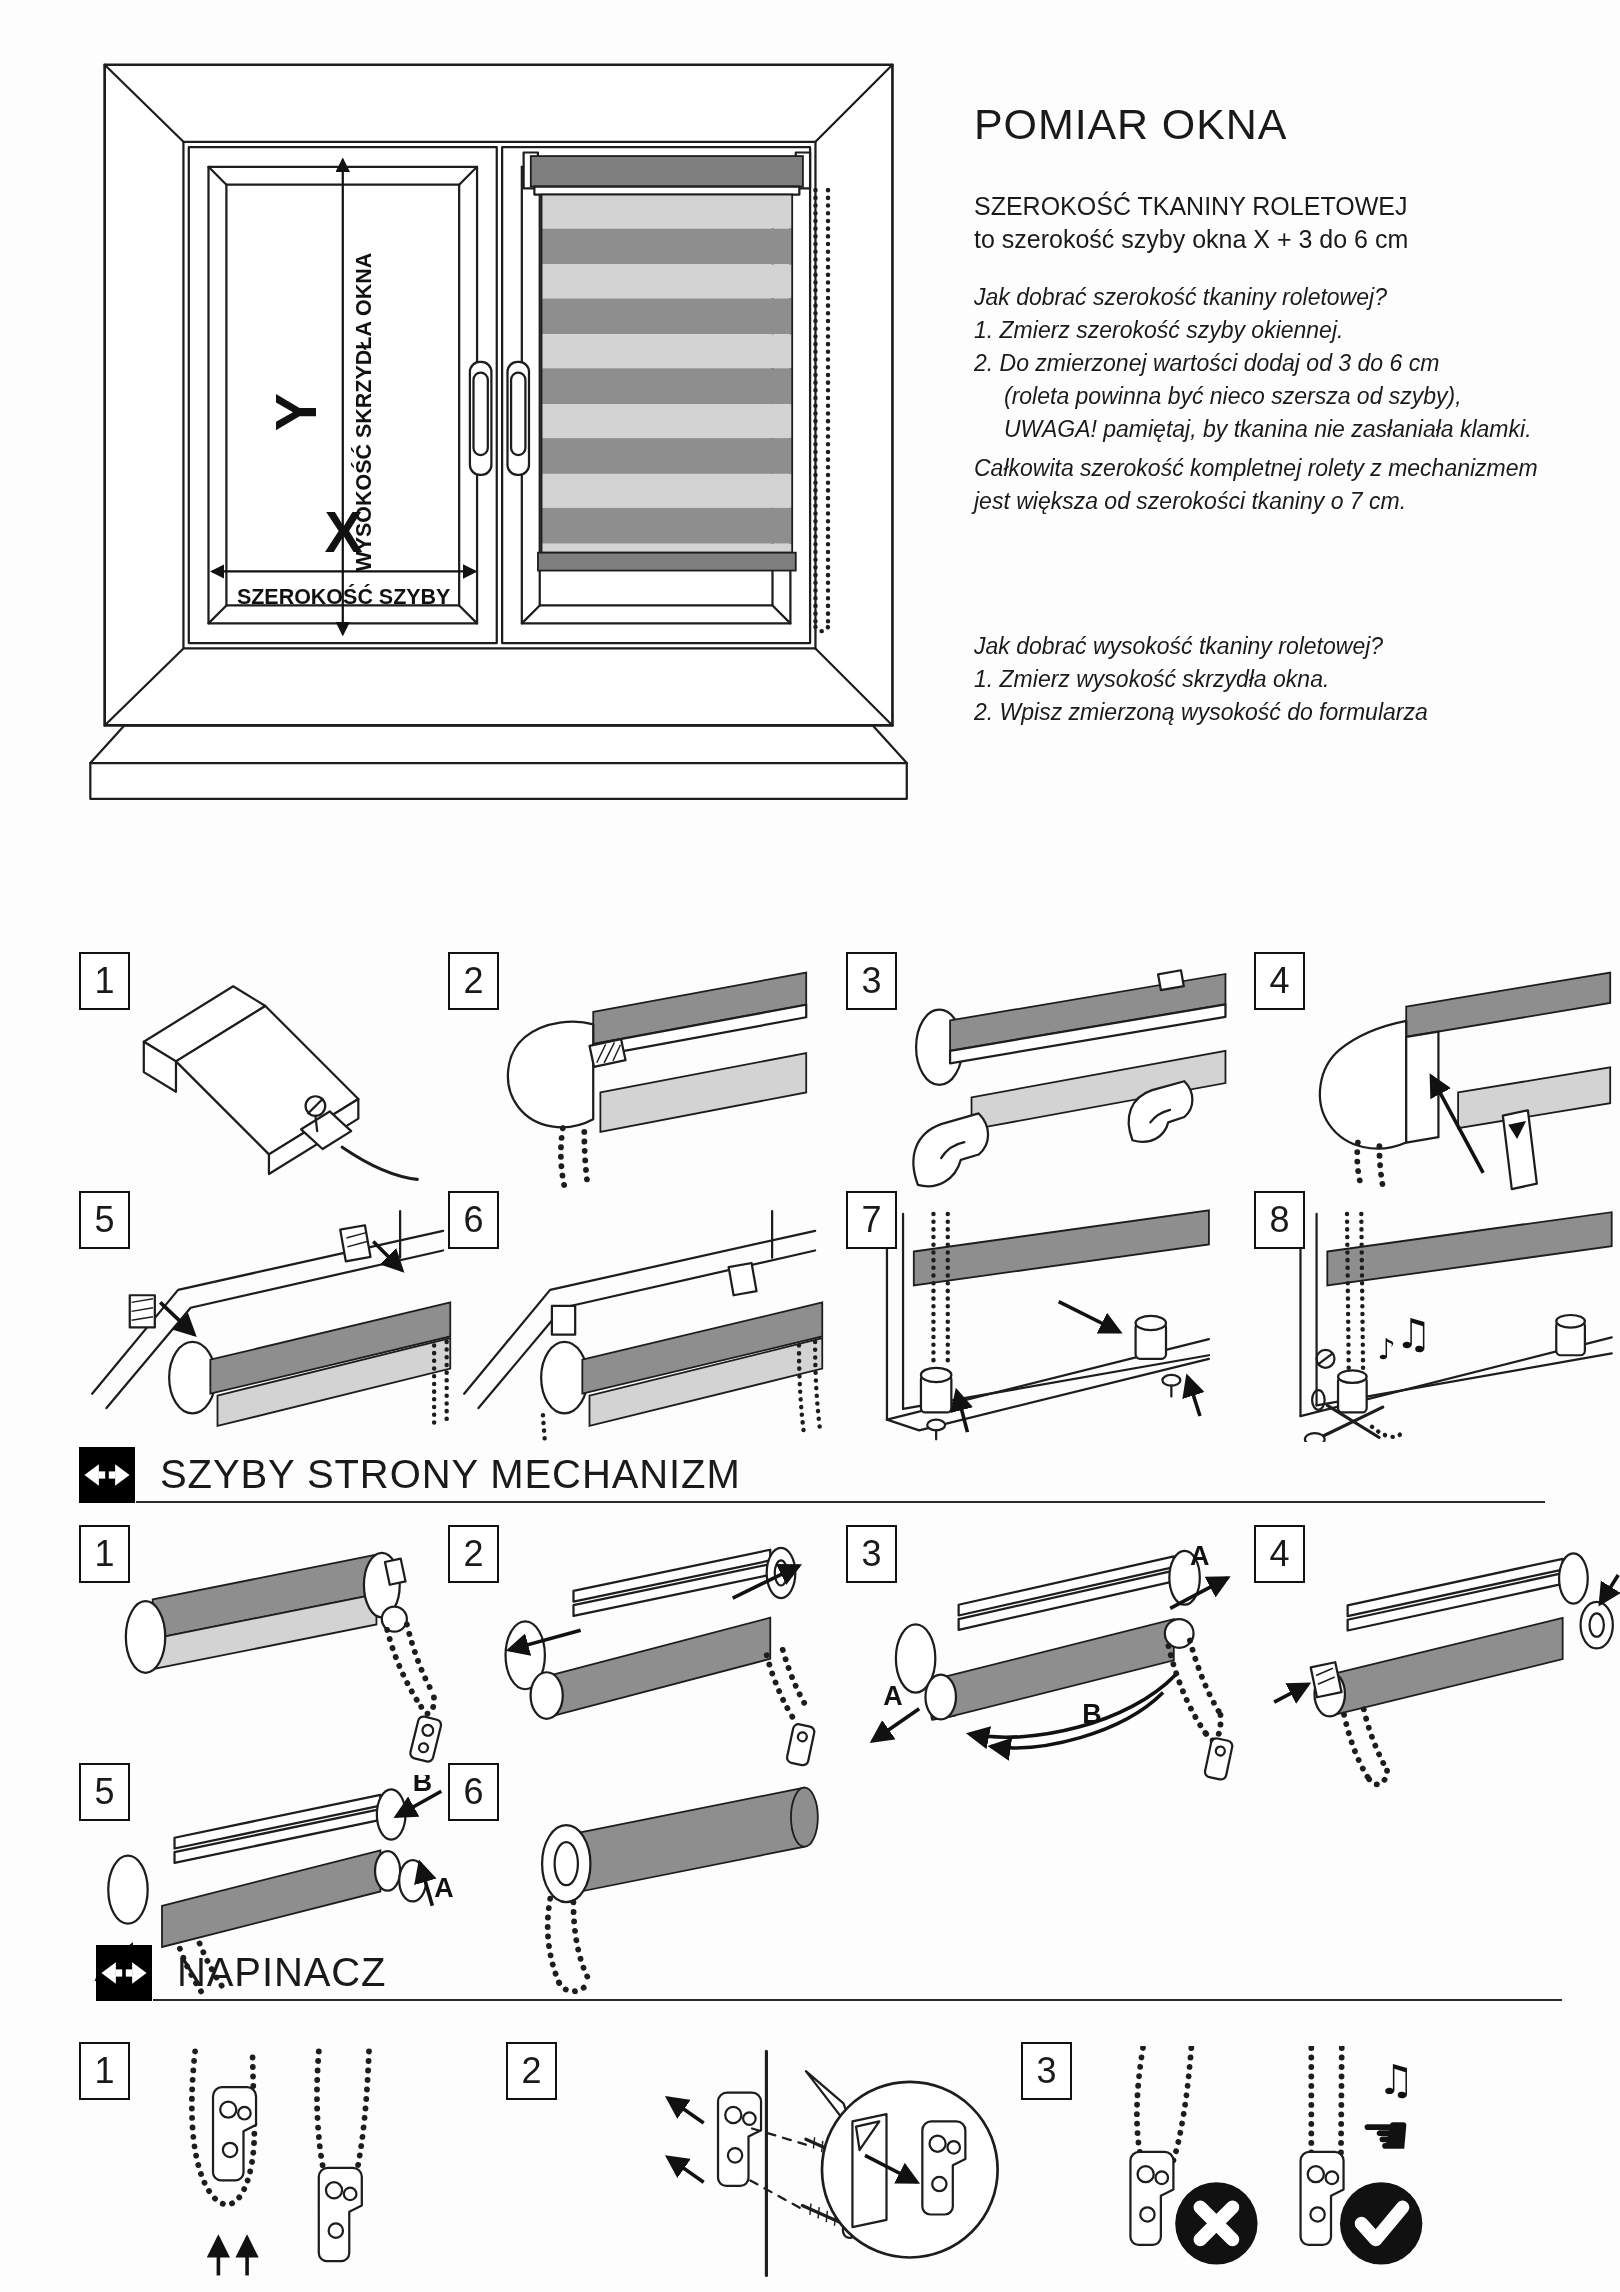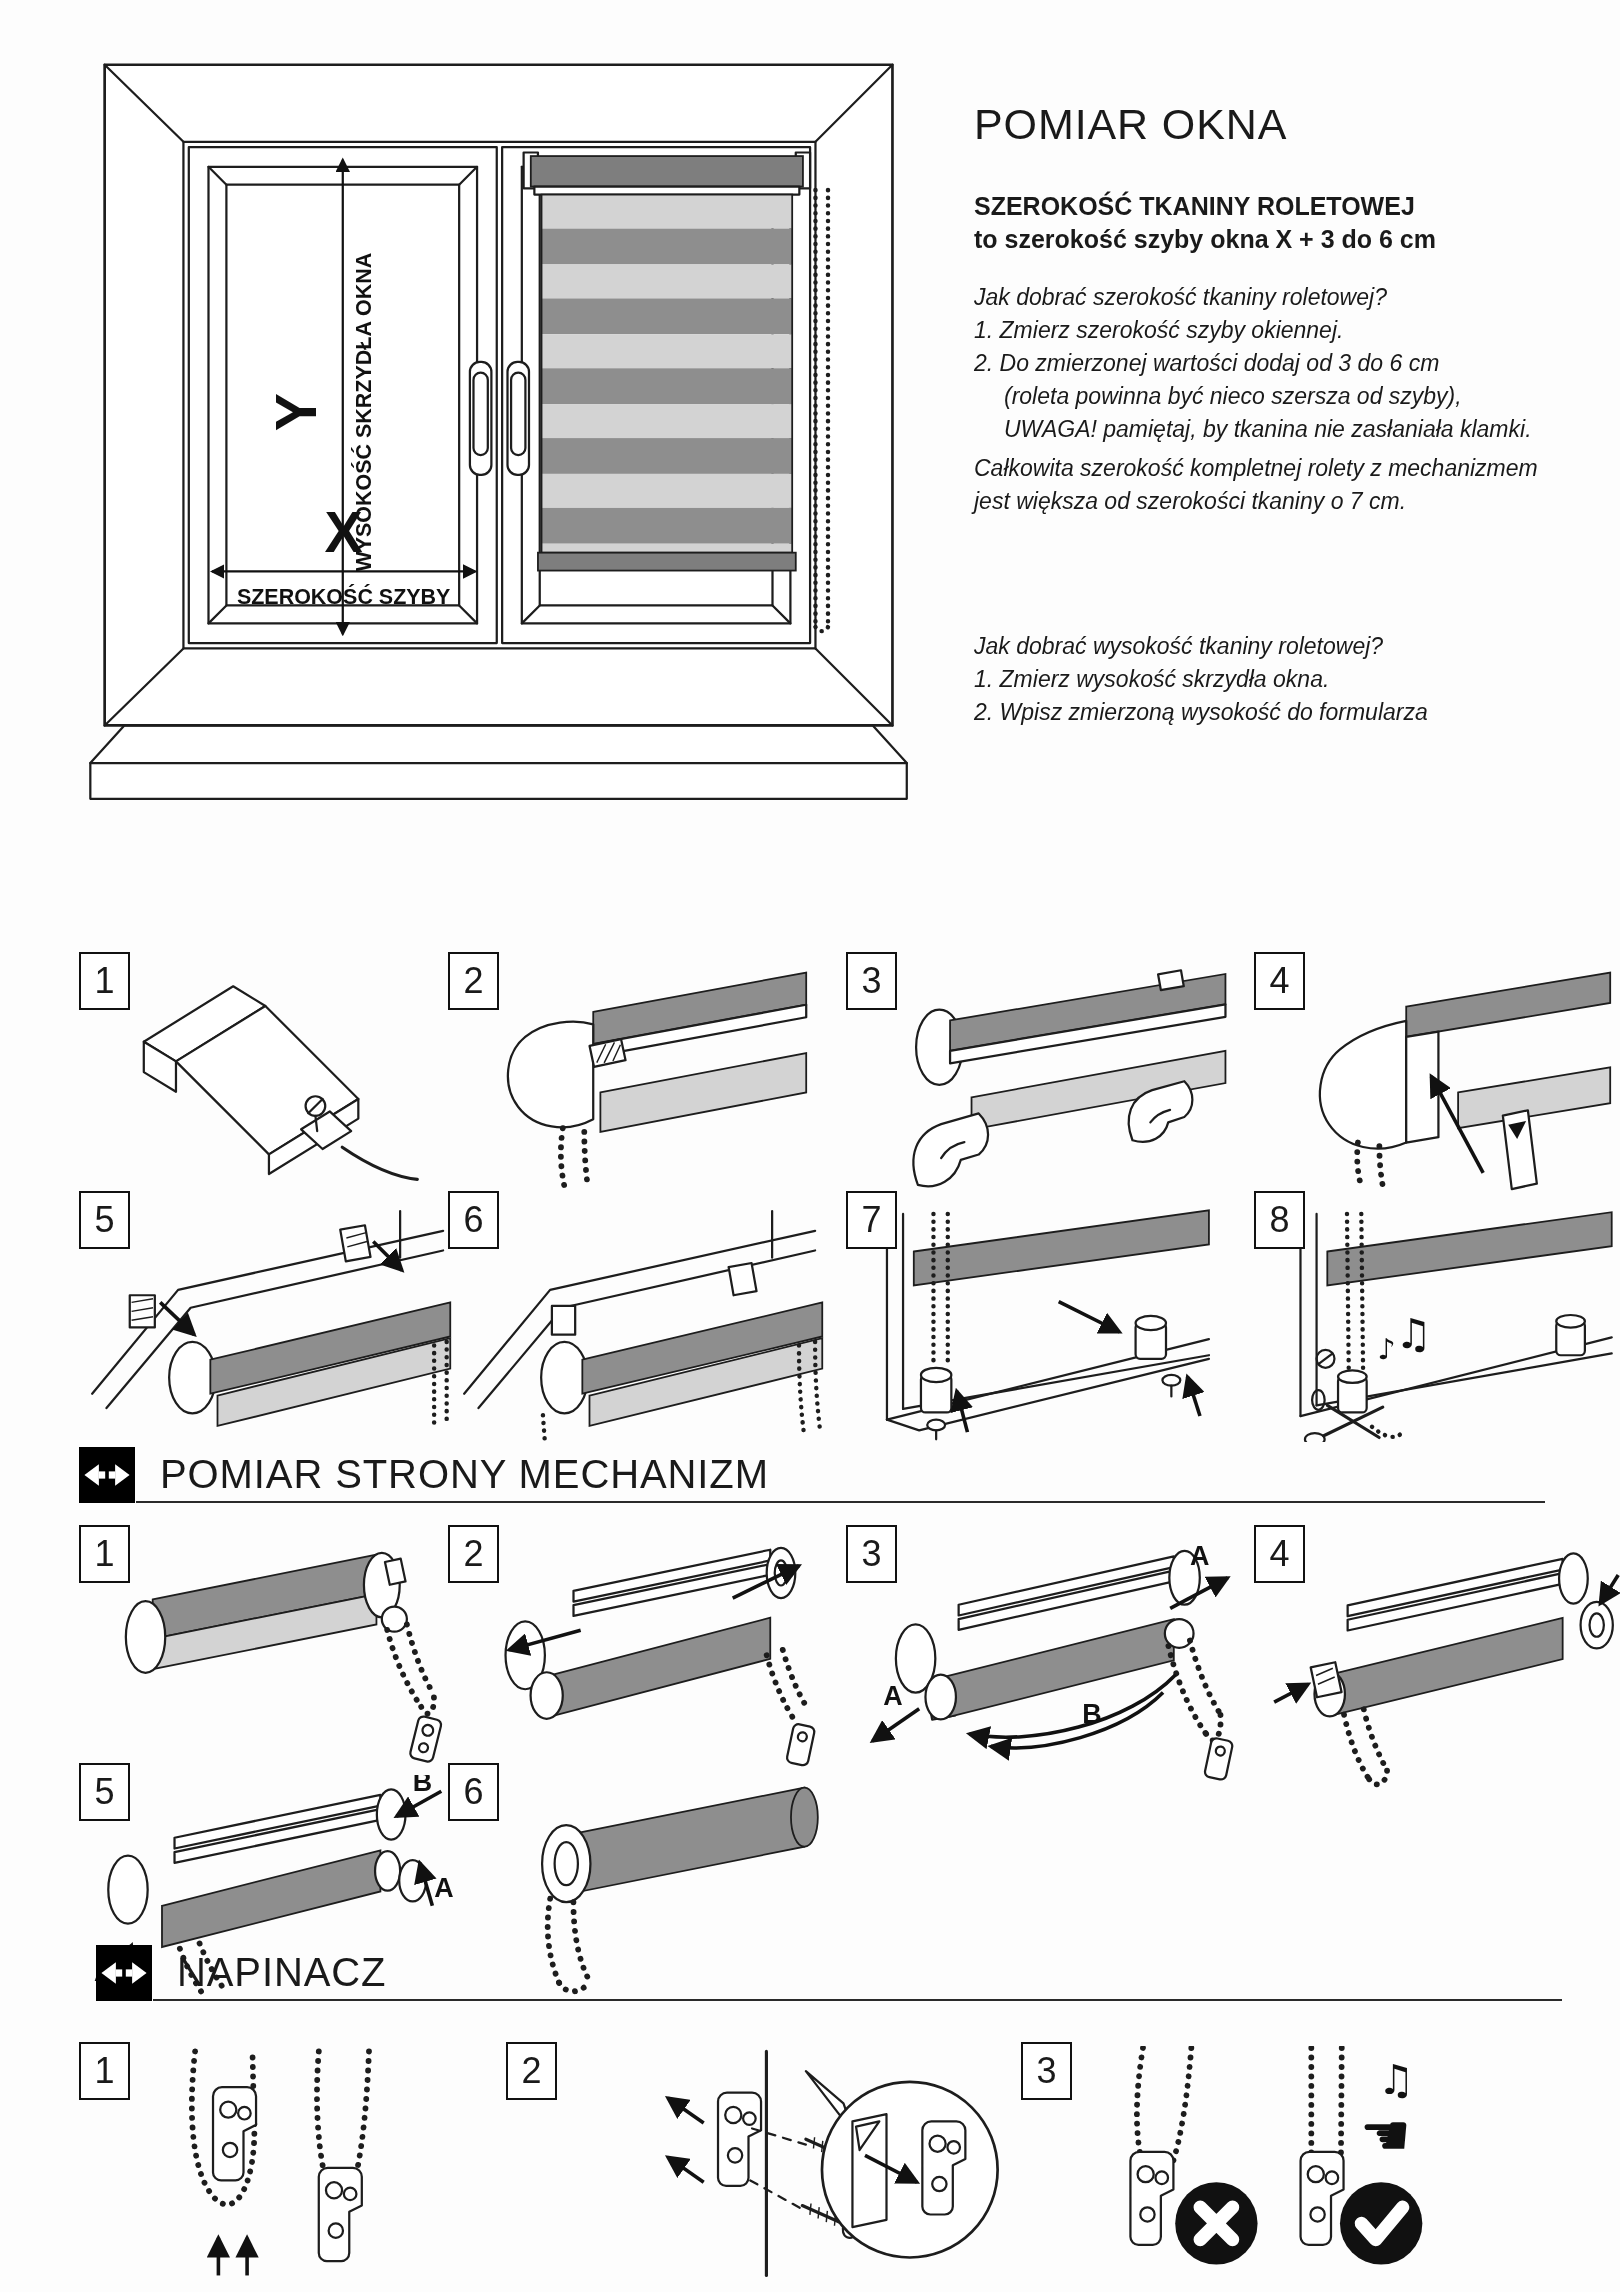--- a/index.html
+++ b/index.html
@@ -1,21 +1,21 @@
 <!DOCTYPE html>
 <html style="font-size:14.3px"><head>
 <meta charset="utf-8">
 <style>
   html,body{margin:0;padding:0;background:#e8e8e8;}
   #page{position:relative;width:1620px;height:2293px;background:#fdfdfd;overflow:hidden;
         font-family:"Liberation Sans","DejaVu Sans",sans-serif;color:#1a1a1a;}
   .abs{position:absolute;}
   
   #doc-title{left:974px;top:100px;font-size:43px;font-weight:400;letter-spacing:0.9px;}
-  .subhead{font-size:25px;font-weight:700;line-height:33px;}
+  .subhead{font-size:25px;font-weight:400;line-height:33px;}
   .body-txt{font-size:23px;font-weight:400;line-height:33px;font-style:italic;}
   .indent{padding-left:30px;}
   
   .sec-head{position:absolute;height:56px;}
   .sec-icon{position:absolute;left:0;top:0;width:56px;height:56px;background:#000;}
   .sec-title{position:absolute;left:81px;top:5.4px;font-size:40px;font-weight:400;letter-spacing:0.9px;white-space:nowrap;}
   .sec-rule{position:absolute;left:57px;top:54px;height:1.8px;background:#2a2a2a;}
   
   .numbox{position:absolute;width:47px;height:54px;border:2.7px solid #111;background:#fff;
           font-size:36px;font-weight:400;text-align:center;line-height:54px;z-index:3;}
@@ -321,21 +321,21 @@
 
 <div class="sec-head" style="left:79px;top:1447px;width:1466px">
   <div class="sec-icon">
     <svg width="56" height="56" viewBox="0 0 62 62">
       <polygon points="6,31 22,19 22,43" fill="#fff"></polygon>
       <rect x="22" y="27" width="7" height="8" fill="#fff"></rect>
       <polygon points="56,31 40,19 40,43" fill="#fff"></polygon>
       <rect x="33" y="27" width="7" height="8" fill="#fff"></rect>
     </svg>
   </div>
-  <div class="sec-title">POMIAR STRONY MECHANIZM</div>
+  <div class="sec-title">SZYBY STRONY MECHANIZM</div>
   <div class="sec-rule" style="width:1409px"></div>
 </div>
 
 <div class="numbox" style="left:79px;top:1525px">1</div>
 <div class="numbox" style="left:448px;top:1525px">2</div>
 <div class="numbox" style="left:846px;top:1525px">3</div>
 <div class="numbox" style="left:1254px;top:1525px">4</div>
 
 <svg class="abs" style="left:99px;top:1542px" width="358" height="233" viewBox="0 0 400 260">
   <polygon class="d" points="60,64 310,14 310,58 60,108"></polygon>

